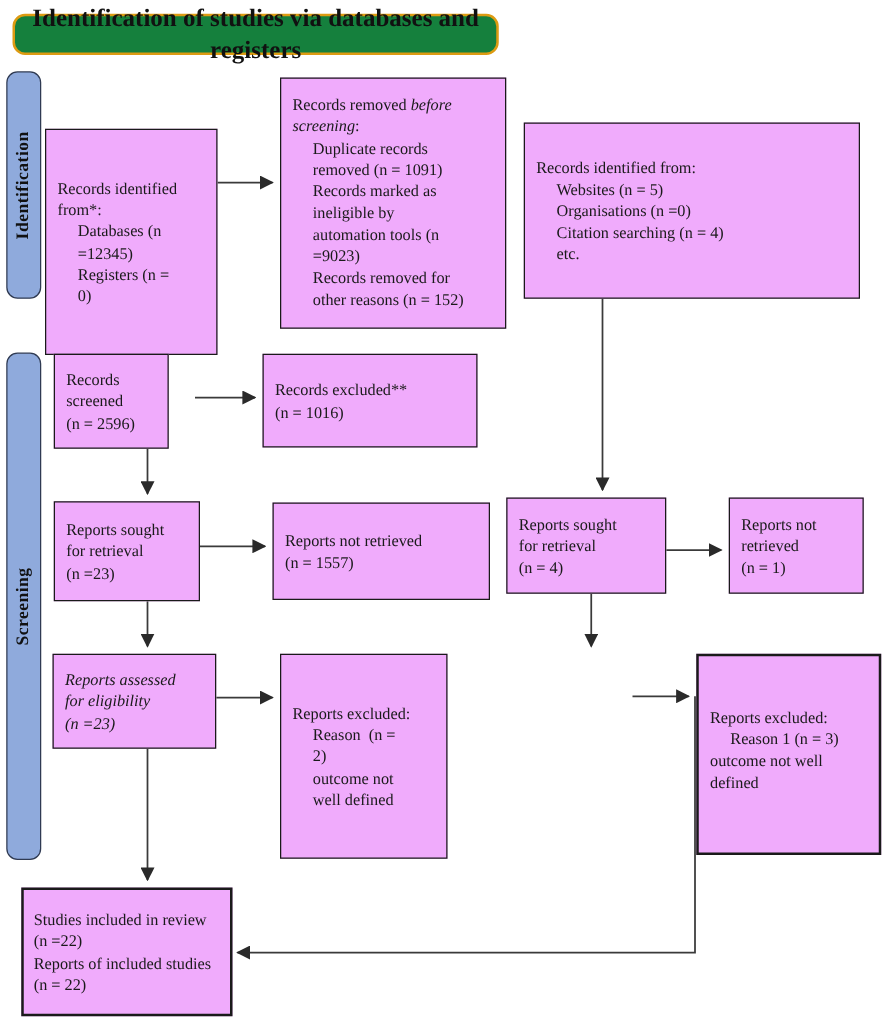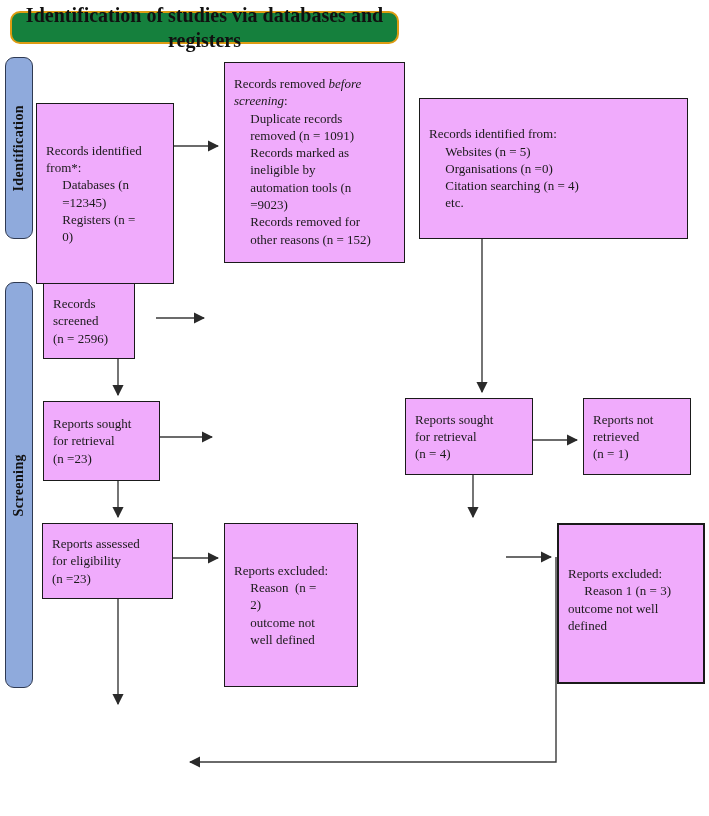--- a/index.html
+++ b/index.html
@@ -104,41 +104,49 @@
      Citation searching (n = 4)
      etc.</div>
   </div>
 
   <div class="box" style="left:43px;top:283px;width:92px;height:76px;align-items:center;">
     <div class="txt">Records
 screened
 (n = 2596)</div>
   </div>
 
+  <div class="box" style="left:210px;top:283px;width:172px;height:75px;">
+    <div class="txt">Records excluded**
+(n = 1016)</div>
+  </div>
 
   <div class="box" style="left:43px;top:401px;width:117px;height:80px;">
     <div class="txt">Reports sought
 for retrieval
 (n =23)</div>
   </div>
 
+  <div class="box" style="left:218px;top:402px;width:174px;height:78px;">
+    <div class="txt">Reports not retrieved
+(n = 1557)</div>
+  </div>
 
   <div class="box" style="left:405px;top:398px;width:128px;height:77px;">
     <div class="txt">Reports sought
 for retrieval
 (n = 4)</div>
   </div>
 
   <div class="box" style="left:583px;top:398px;width:108px;height:77px;">
     <div class="txt">Reports not
 retrieved
 (n = 1)</div>
   </div>
 
-  <div class="box" style="left:42px;top:523px;width:131px;height:76px;">
+  <div class="box" style="left:42px;top:523px;width:131px;height:76px;font-style:italic;">
     <div class="txt">Reports assessed
 for eligibility
 (n =23)</div>
   </div>
 
   <div class="box" style="left:224px;top:523px;width:134px;height:164px;">
     <div class="txt">Reports excluded:
      Reason  (n =
      2)
      outcome not
@@ -146,14 +154,20 @@
   </div>
 
 
   <div class="box thick" style="left:557px;top:523px;width:148px;height:161px;">
     <div class="txt" style="align-self:flex-start;padding-top:40px;">Reports excluded:
      Reason 1 (n = 3)
 outcome not well
 defined</div>
   </div>
 
+  <div class="box thick" style="left:17px;top:710px;width:169px;height:103px;">
+    <div class="txt" style="padding-right:1px;padding-left:8px;">Studies included in review
+(n =22)
+Reports of included studies
+(n = 22)</div>
+  </div>
 
 </div>
 
 </body></html>

